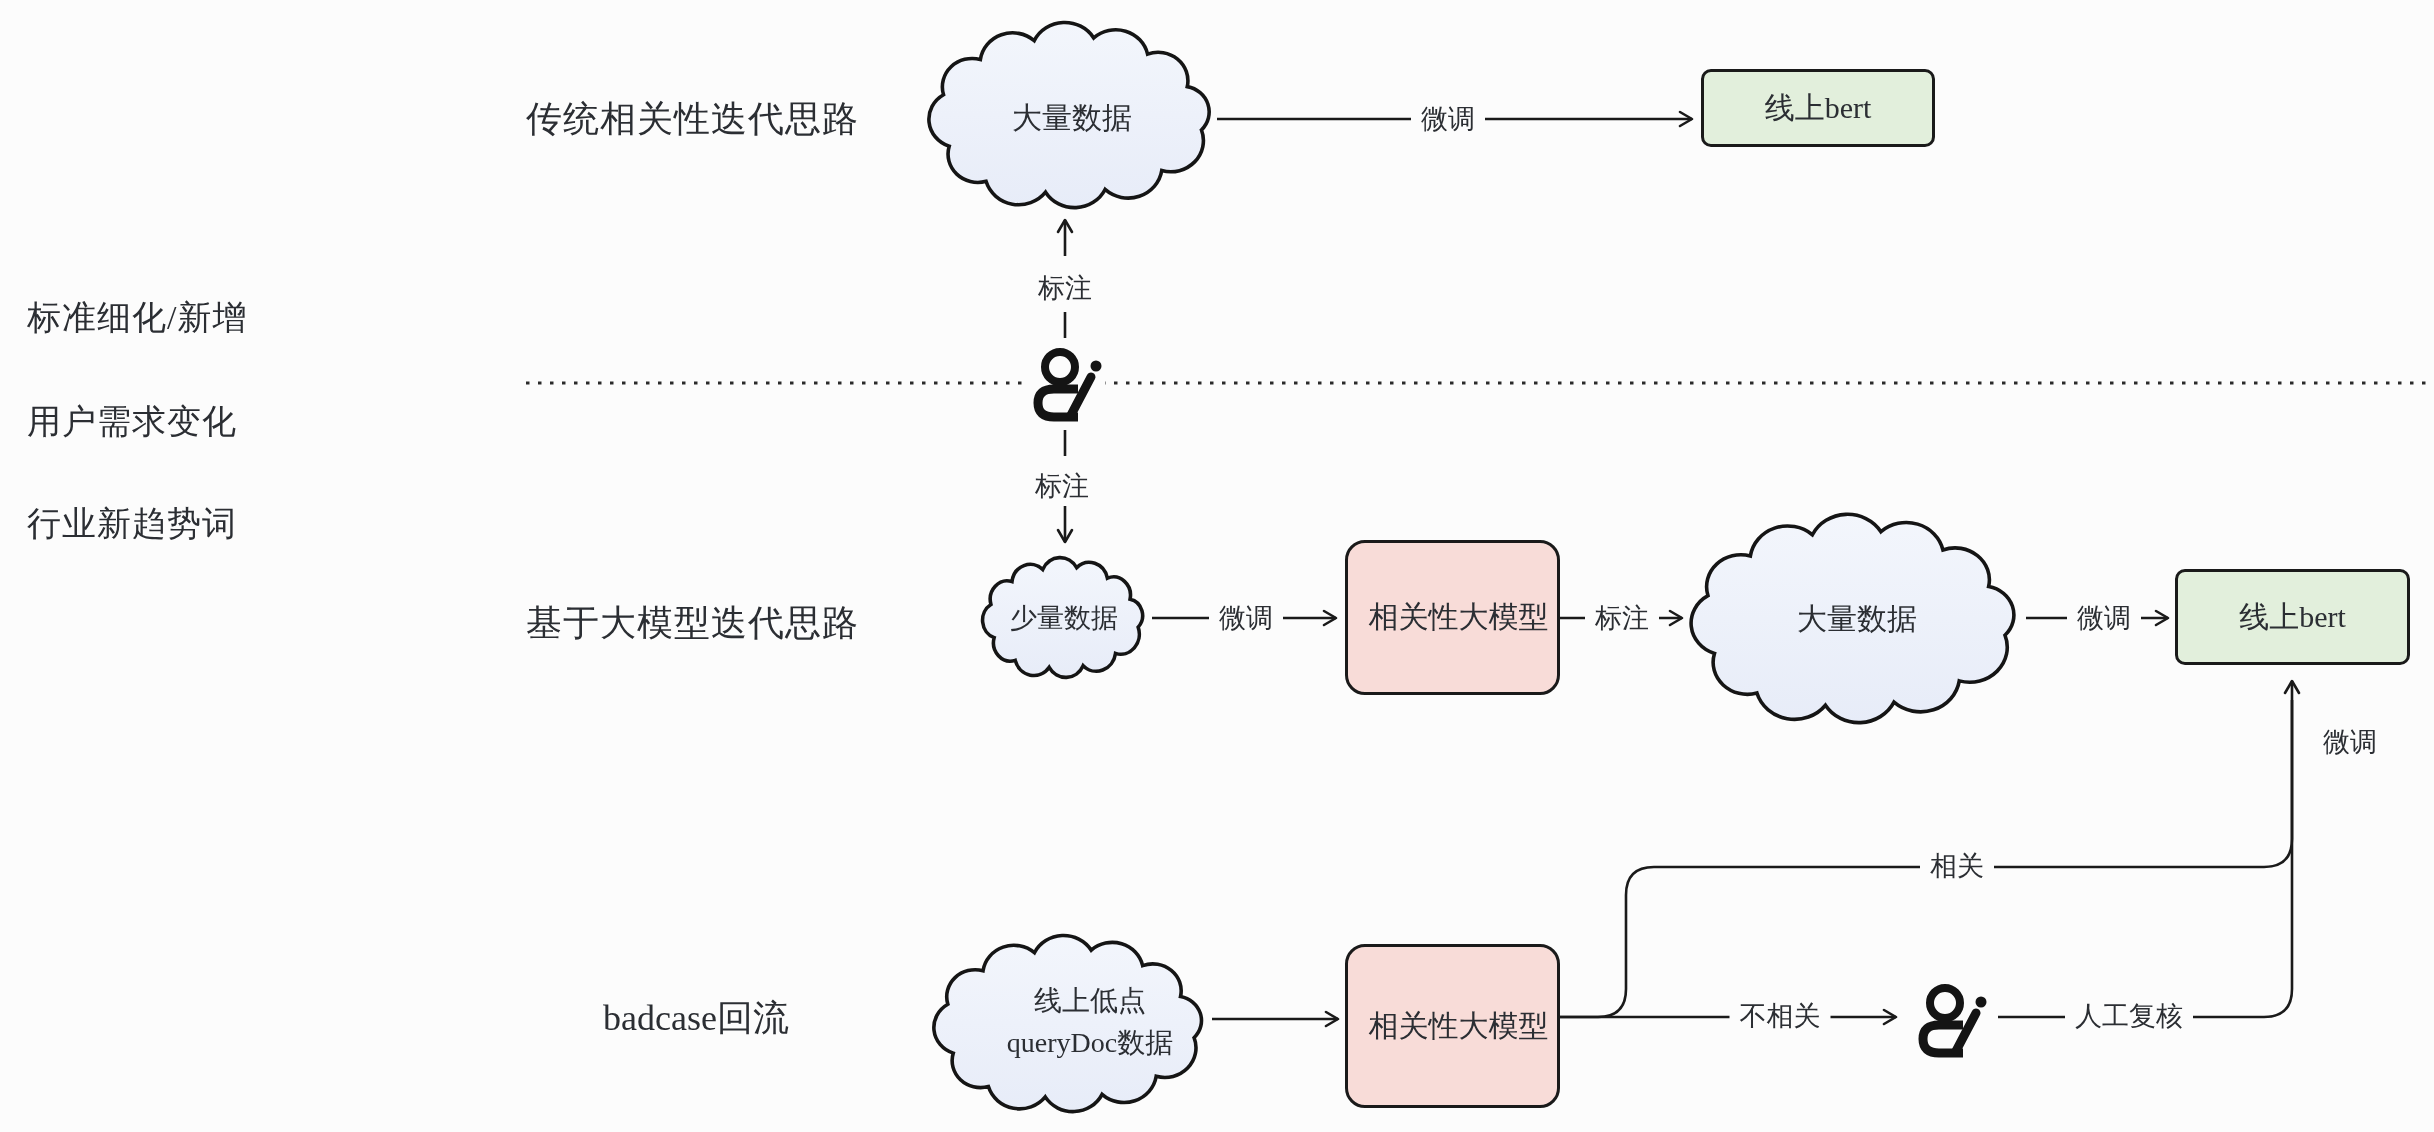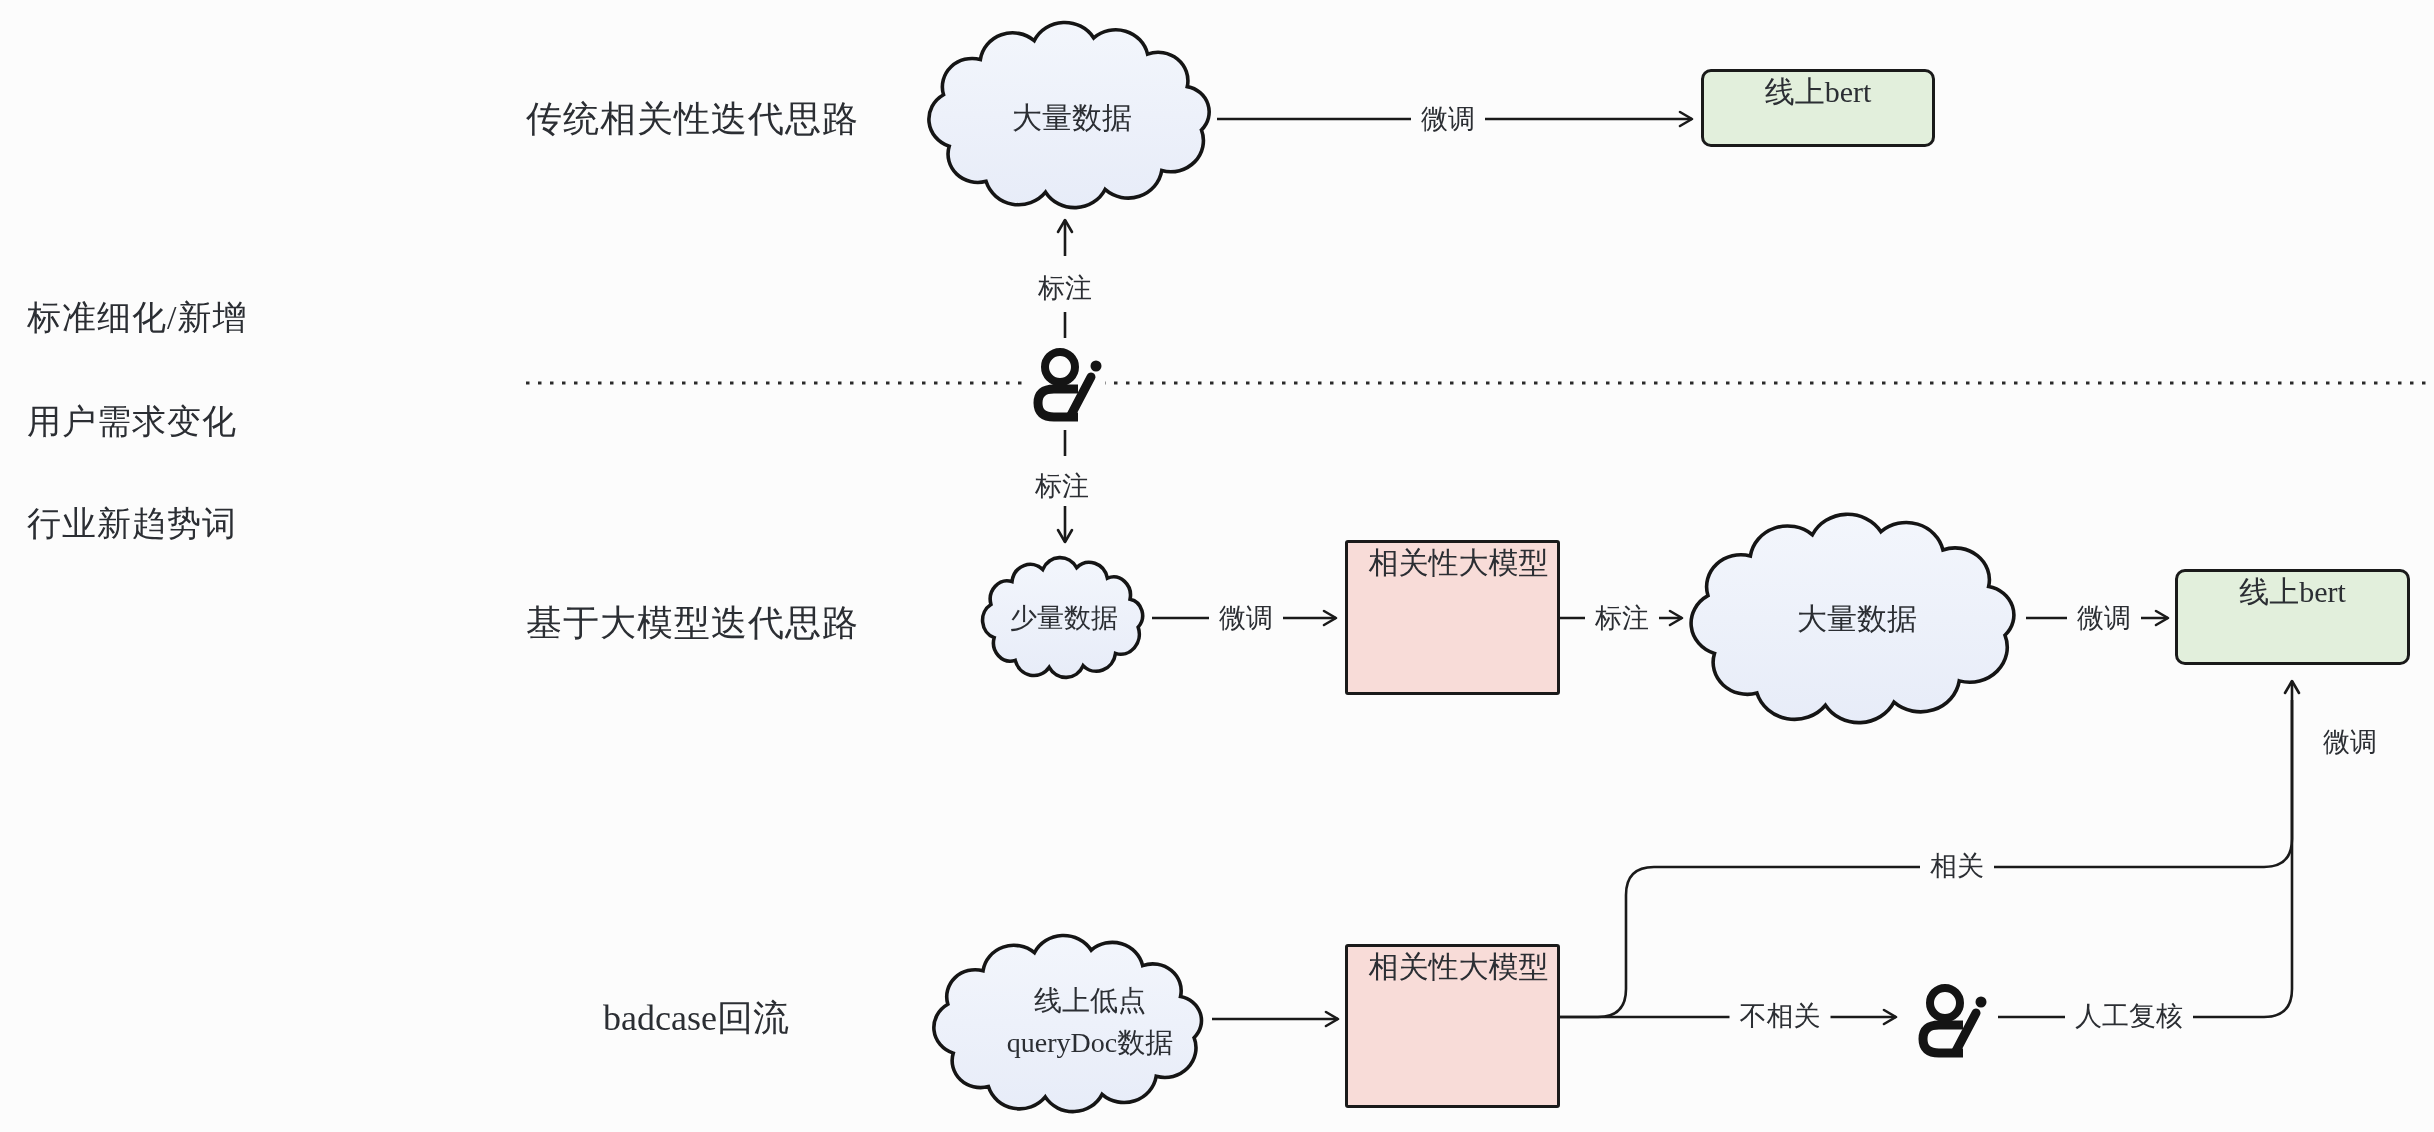--- a/index.html
+++ b/index.html
@@ -18,25 +18,25 @@
   .left-anchor{transform:translate(0,-50%);}
   .title{font-size:36px; font-weight:500; letter-spacing:1px;}
   .side-label{font-size:34px; font-weight:500; letter-spacing:1px;margin-top:34px;}
   .row-label{font-size:36px; font-weight:500;}
   .edge-label{
     font-size:27px; background:var(--bg); padding:2px 10px;
     transform:translate(-50%,-50%); position:absolute; white-space:nowrap;
   }
   .edge-label.no-bg{background:transparent;}
   .node-box{
-    position:absolute; display:flex; justify-content:center;
+    position:absolute; display:flex; align-items:center; justify-content:center;
     border:3.5px solid var(--ink); font-size:30px; box-sizing:border-box;
   }
   .node-box.green{background:var(--green); border-radius:10px;}
-  .node-box.pink{background:var(--pink); border-radius:3px;padding-left:12px;}
+  .node-box.pink{background:var(--pink); border-radius:20px;padding-left:12px;}
   .cloud-label{
     position:absolute; transform:translate(-50%,-50%);
     font-size:30px; text-align:center; line-height:1.5;
   }
   .cloud-label.small{font-size:27px;}
   .cloud-label.two-line{font-size:28px;margin-left:20px;}
 </style>
 </head>
 <body>
 

